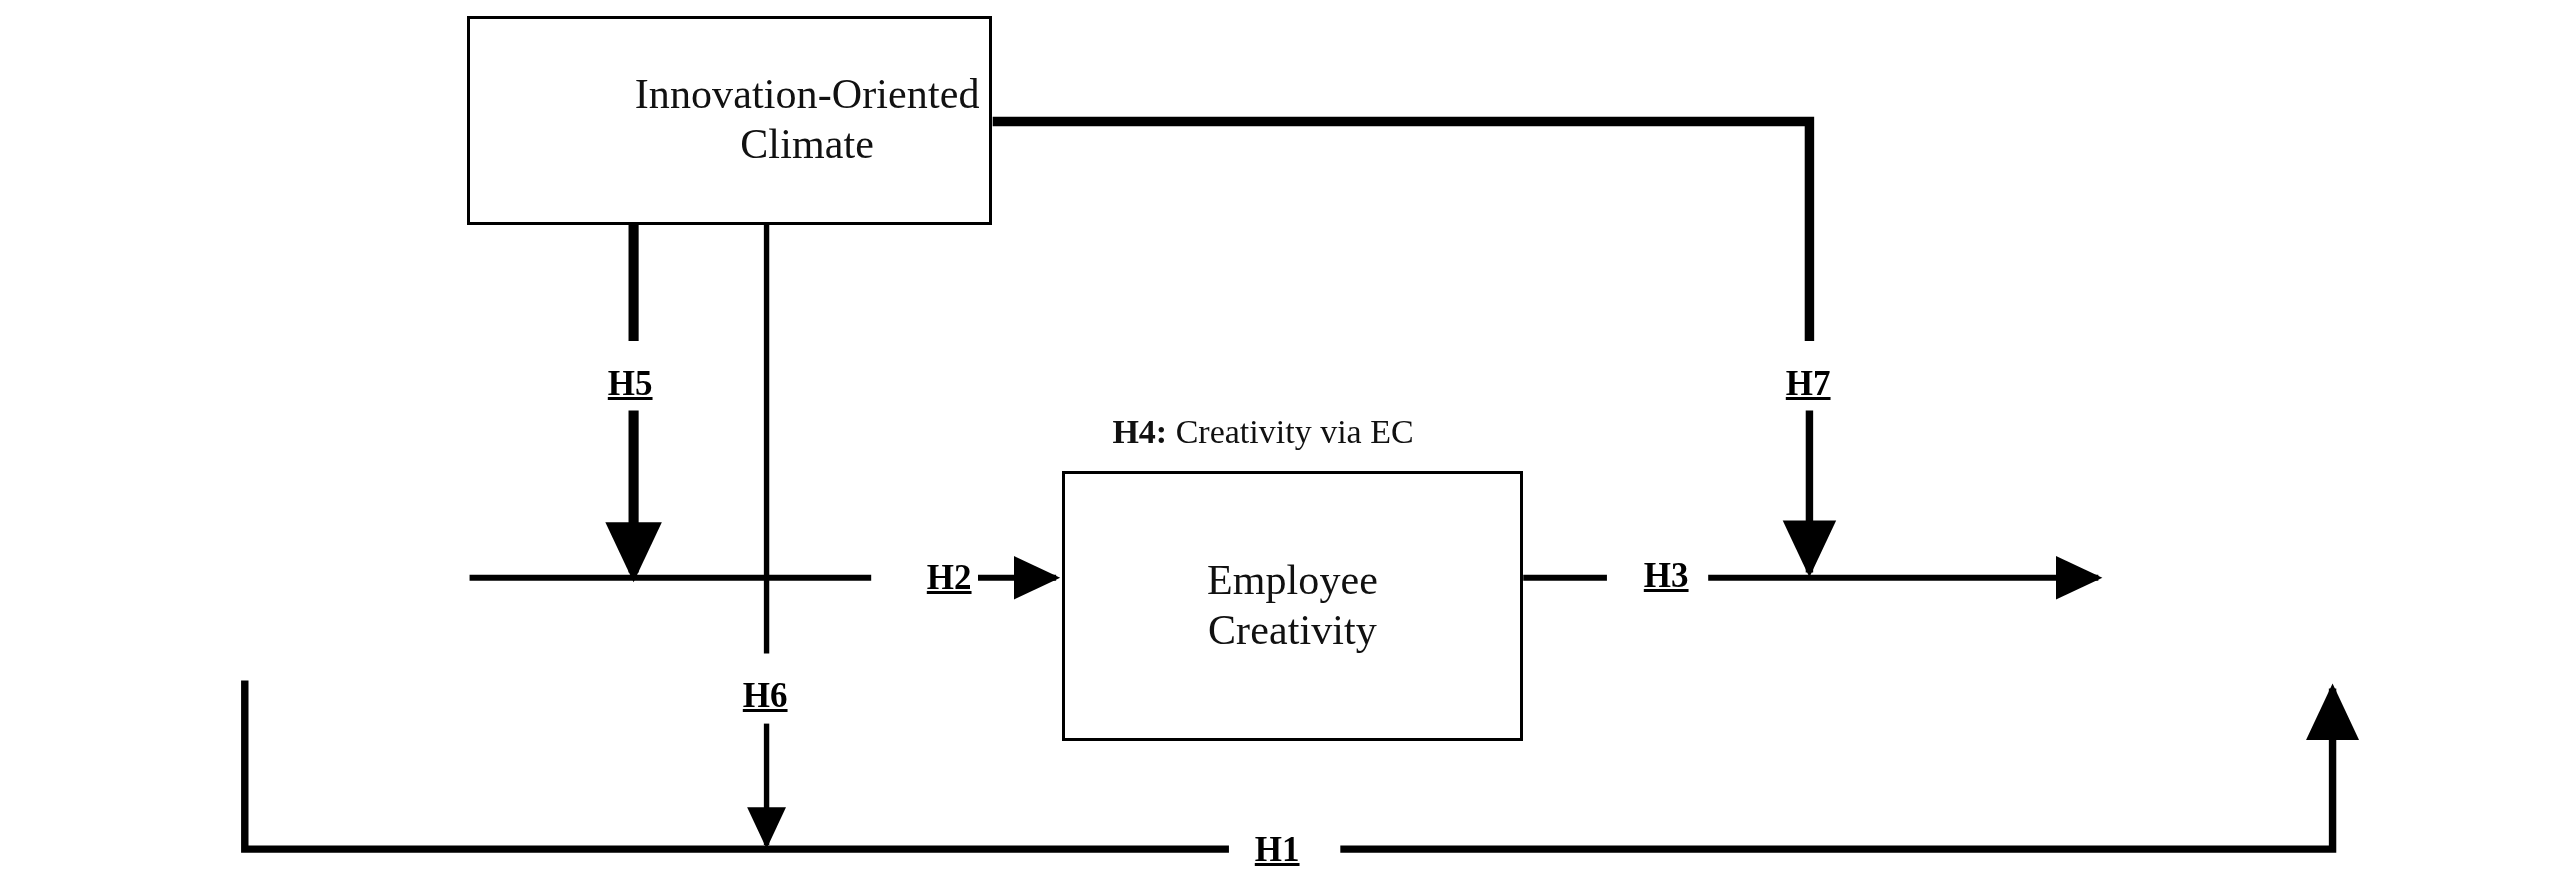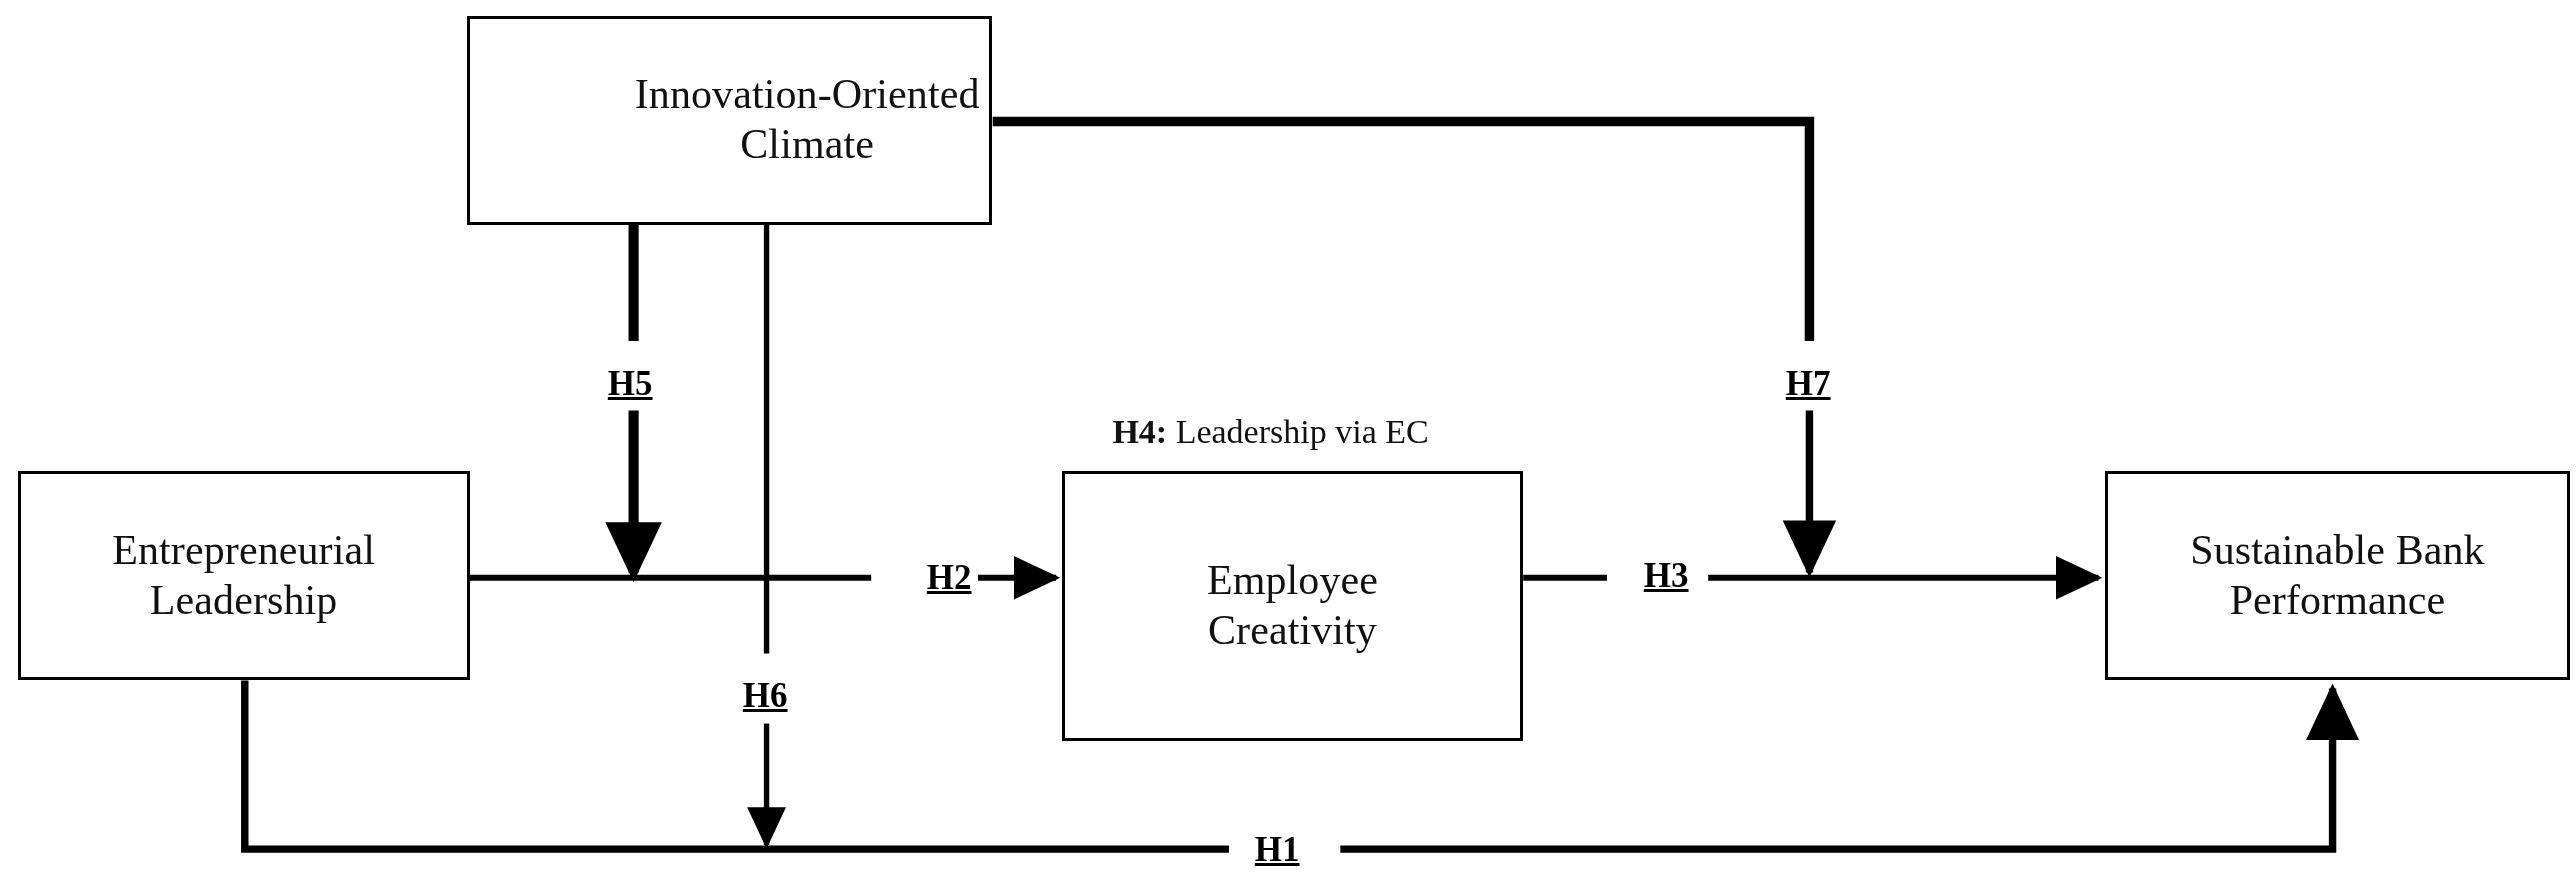--- a/index.html
+++ b/index.html
@@ -120,45 +120,37 @@
       <path d="M 362 1008 L 362 1258 L 1820 1258" stroke="#000000" stroke-width="11" fill="none" stroke-linejoin="miter"></path>
       <path d="M 1985 1258 L 3455 1258 L 3455 1020" stroke="#000000" stroke-width="11" fill="none" stroke-linejoin="miter" marker-end="url(#arrow-thin)"></path>
     </g>
   </svg>
 
   <div class="node-box" style="left:467px; top:15.5px; width:525px; height:209px;justify-content:flex-end;">
     <span class="node-label">Innovation-Oriented
 Climate</span>
   </div>
 
-  <div class="node-box" style="left:17.6px; top:471px; width:452px; height:209px;">
-    <span class="node-label">Entrepreneurial
-Leadership</span>
-  </div>
 
   <div class="node-box" style="left:1062px; top:471px; width:461px; height:270px;">
     <span class="node-label">Employee
 Creativity</span>
   </div>
 
-  <div class="node-box" style="left:2105px; top:471px; width:465px; height:209px;">
-    <span class="node-label">Sustainable Bank
-Performance</span>
-  </div>
 
   <div class="path-label" style="left:1248px; top:829px;">H1</div>
 
   <div class="path-label" style="left:890px; top:557px;margin-left:30px;">H2</div>
 
   <div class="path-label" style="left:1637px; top:555px;">H3</div>
 
   <div class="path-label" style="left:601px; top:363px;">H5</div>
 
   <div class="path-label" style="left:736px; top:675px;">H6</div>
 
   <div class="path-label" style="left:1779px; top:363px;">H7</div>
 
   <div class="mediation-label" style="left:1107px; top:413px;">
-    <span class="med-strong">H4:</span><span class="med-rest"> Leadership via EC</span>
+    <span class="med-strong">H4:</span><span class="med-rest"> Creativity via EC</span>
   </div>
 
 </div>
 
 
 </body></html>

